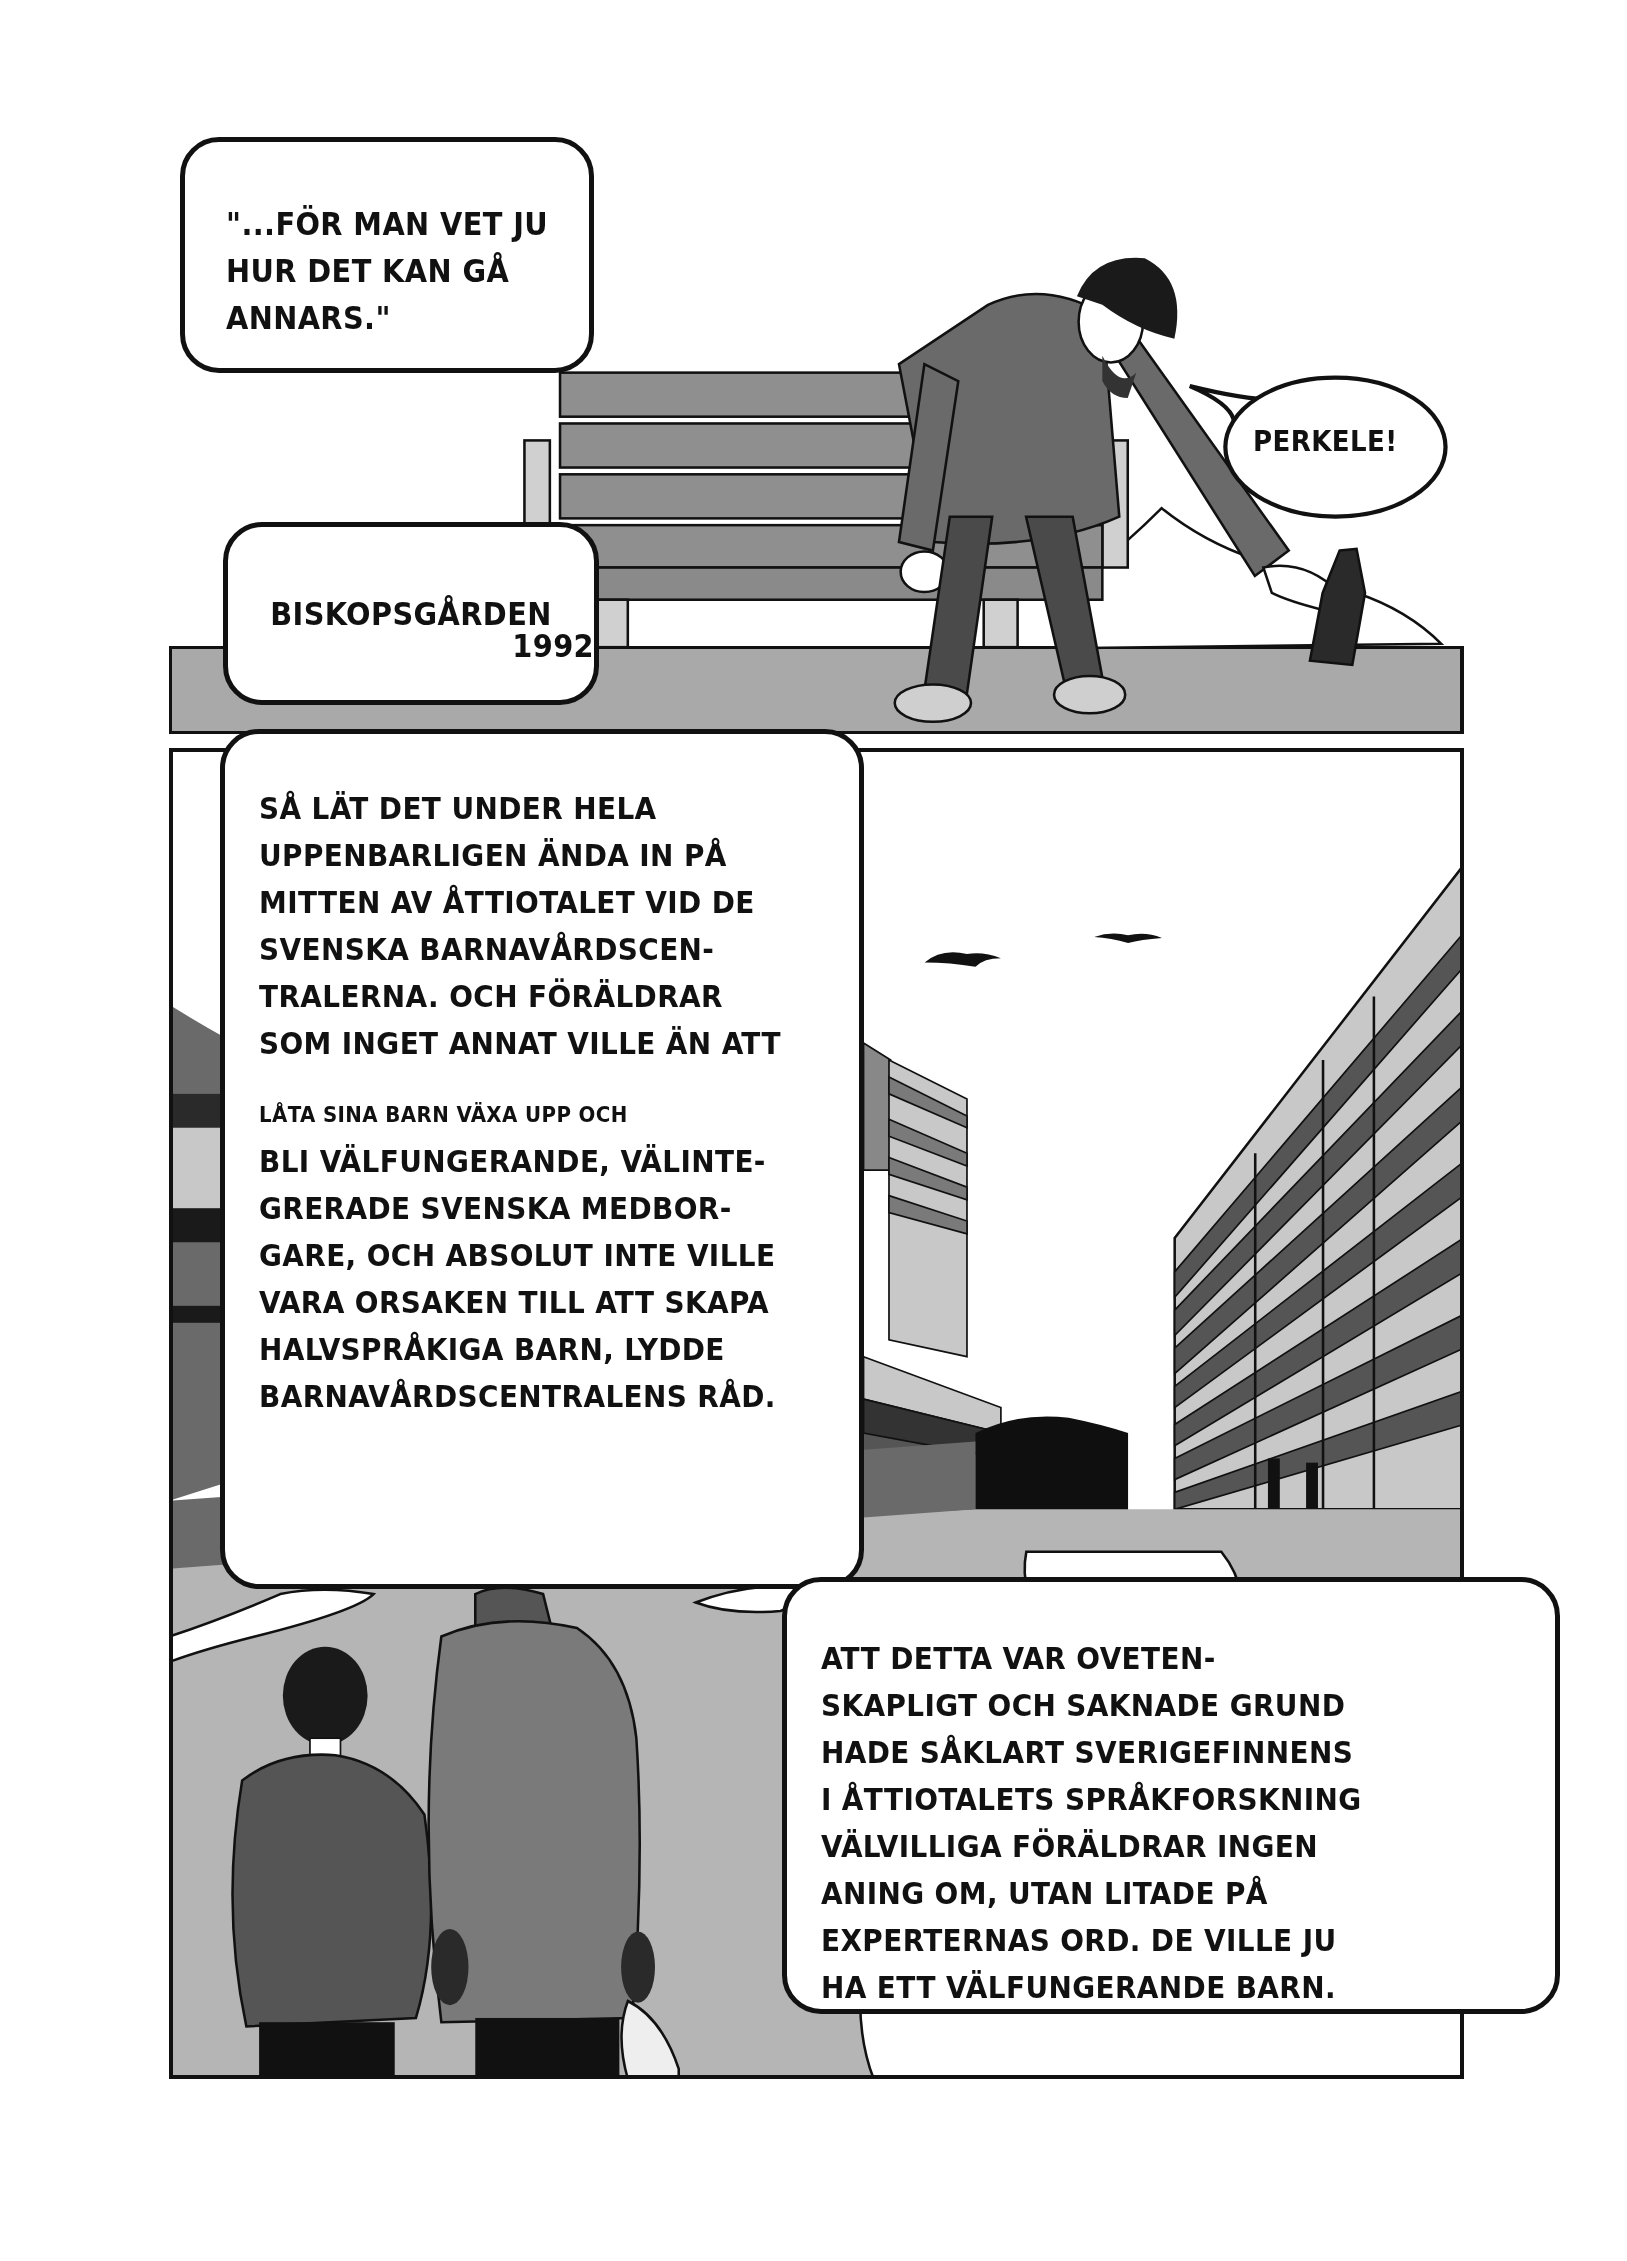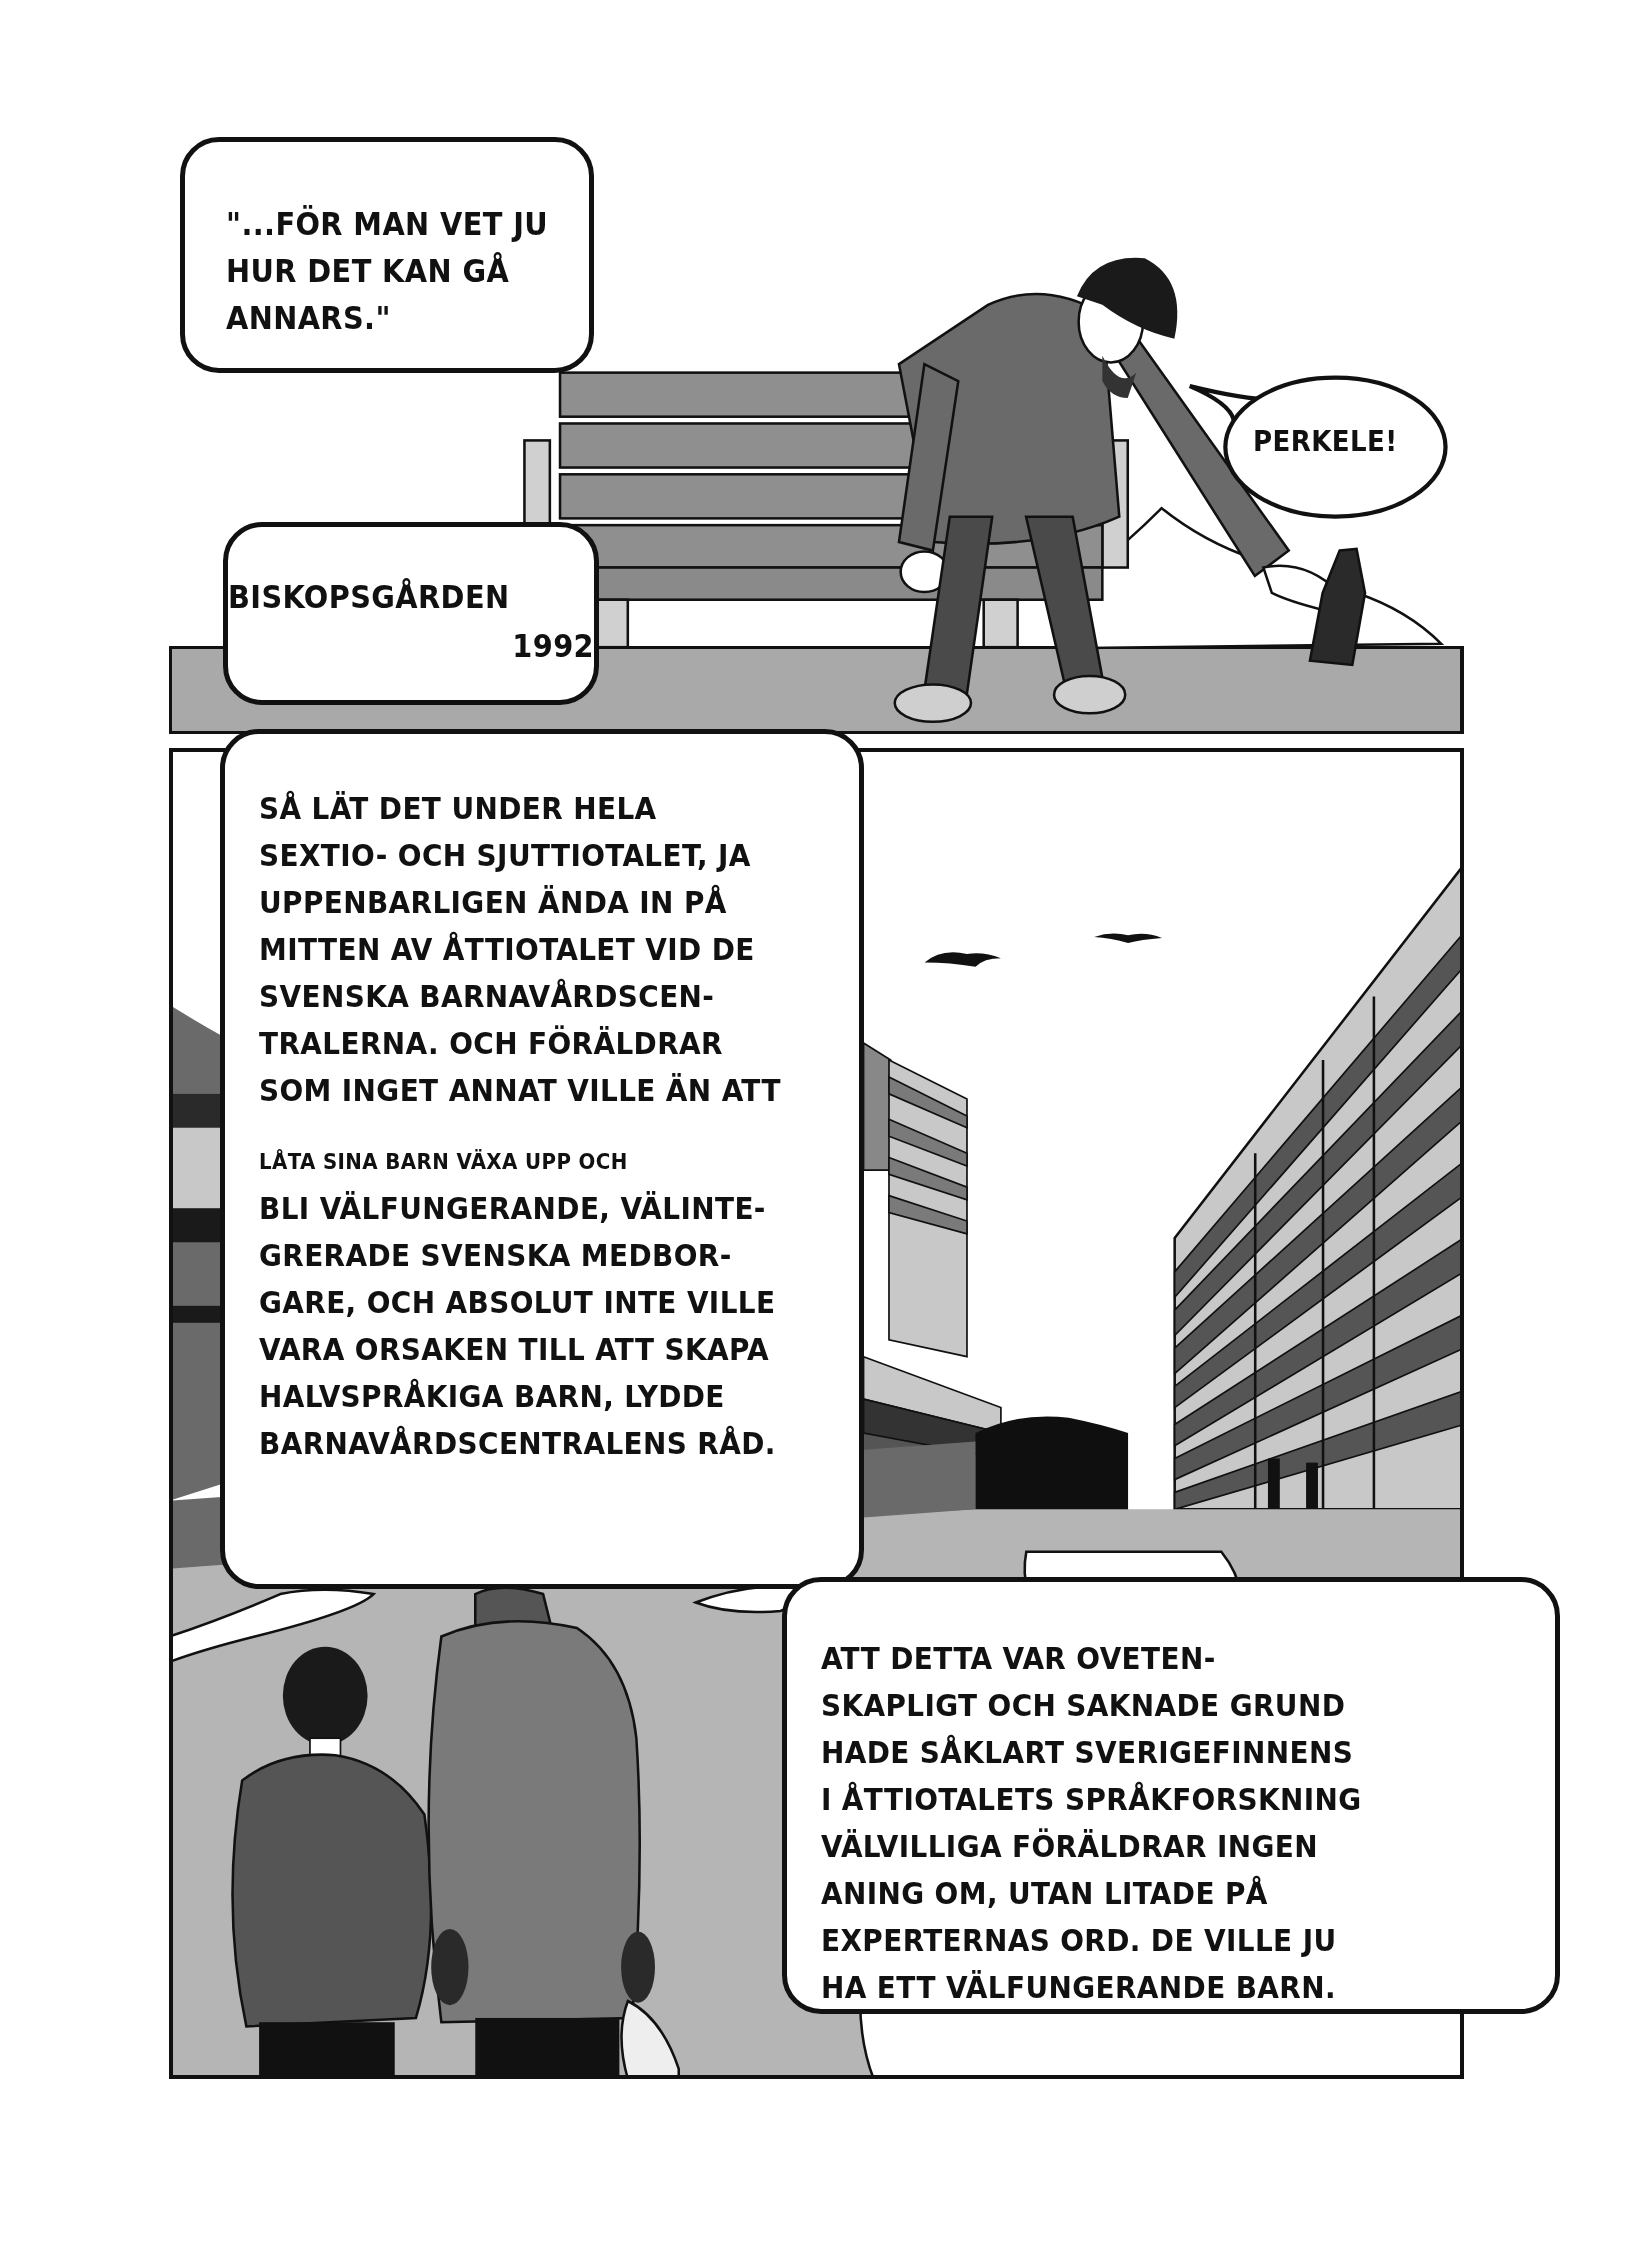--- a/index.html
+++ b/index.html
@@ -70,21 +70,21 @@
 ANNARS."</div>
   </div>
 
   <svg class="abs" style="left:1183px;top:369px;z-index:10;" width="271" height="157" viewBox="0 0 320 185">
     <path d="M120 35 Q90 40 8 20 Q55 40 60 60" fill="#fff" stroke="#111" stroke-width="5"></path>
     <ellipse cx="180" cy="92" rx="130" ry="82" fill="#ffffff" stroke="#111" stroke-width="5"></ellipse>
   </svg>
   <div class="caption-text" style="left:1253px;top:424px;font-size:29px;z-index:11;">PERKELE!</div>
 
   <div class="caption" style="left:223px;top:522px;width:376px;height:183px;">
-    <div class="caption-text" style="left:0;right:0;top:51px;text-align:left;font-size:32px;">BISKOPSGÅRDEN</div>
+    <div class="caption-text" style="left:0;right:0;top:68px;text-align:center;font-size:32px;">BISKOPSGÅRDEN</div>
     <div class="caption-text" style="left:0;right:0;top:100px;text-align:right;font-size:32px;">1992</div>
   </div>
 </div>
 
 <div class="abs" style="left:169px;top:748px;width:1295px;height:1331px;overflow:hidden;">
   <svg class="abs" style="left:0;top:0;" width="1295" height="1331" viewBox="199 882 1527 1570">
 
     <rect x="199" y="882" width="1527" height="1570" fill="#ffffff"></rect>
 
     <path d="M1090 1135 Q1110 1118 1140 1125 Q1160 1122 1180 1130 Q1160 1130 1150 1140 Q1120 1135 1090 1135 Z" fill="#111"></path>
@@ -157,21 +157,20 @@
 
     <path d="M740 2360 Q780 2380 800 2440 L800 2452 L740 2452 Q725 2400 740 2360 Z" fill="#eeeeee" stroke="#111" stroke-width="3"></path>
   </svg>
 
   <div class="panel-border" style="left:0;top:0;width:1295px;height:1331px;"></div>
 </div>
 
 <div class="caption" style="left:220px;top:729px;width:644px;height:860px;">
   <div class="abs" style="left:34px;top:51px;right:17px;">
     <div class="caption-text" style="position:relative;font-size:31px;line-height:47px;">SÅ LÄT DET UNDER HELA</div>
-    <div class="caption-text" style="position:relative;font-size:31px;line-height:47px;">SEXTIO- OCH SJUTTIOTALET, JA</div>
     <div class="caption-text" style="position:relative;font-size:31px;line-height:47px;">UPPENBARLIGEN ÄNDA IN PÅ</div>
     <div class="caption-text" style="position:relative;font-size:31px;line-height:47px;">MITTEN AV ÅTTIOTALET VID DE</div>
     <div class="caption-text" style="position:relative;font-size:31px;line-height:47px;">SVENSKA BARNAVÅRDSCEN-</div>
     <div class="caption-text" style="position:relative;font-size:31px;line-height:47px;">TRALERNA. OCH FÖRÄLDRAR</div>
     <div class="caption-text" style="position:relative;font-size:31px;line-height:47px;">SOM INGET ANNAT VILLE ÄN ATT</div>
     <div class="caption-text" style="position:relative;font-size:22px;line-height:47px;margin-top:24px;">LÅTA SINA BARN VÄXA UPP OCH</div>
     <div class="caption-text" style="position:relative;font-size:31px;line-height:47px;">BLI VÄLFUNGERANDE, VÄLINTE-</div>
     <div class="caption-text" style="position:relative;font-size:31px;line-height:47px;">GRERADE SVENSKA MEDBOR-</div>
     <div class="caption-text" style="position:relative;font-size:31px;line-height:47px;">GARE, OCH ABSOLUT INTE VILLE</div>
     <div class="caption-text" style="position:relative;font-size:31px;line-height:47px;">VARA ORSAKEN TILL ATT SKAPA</div>

